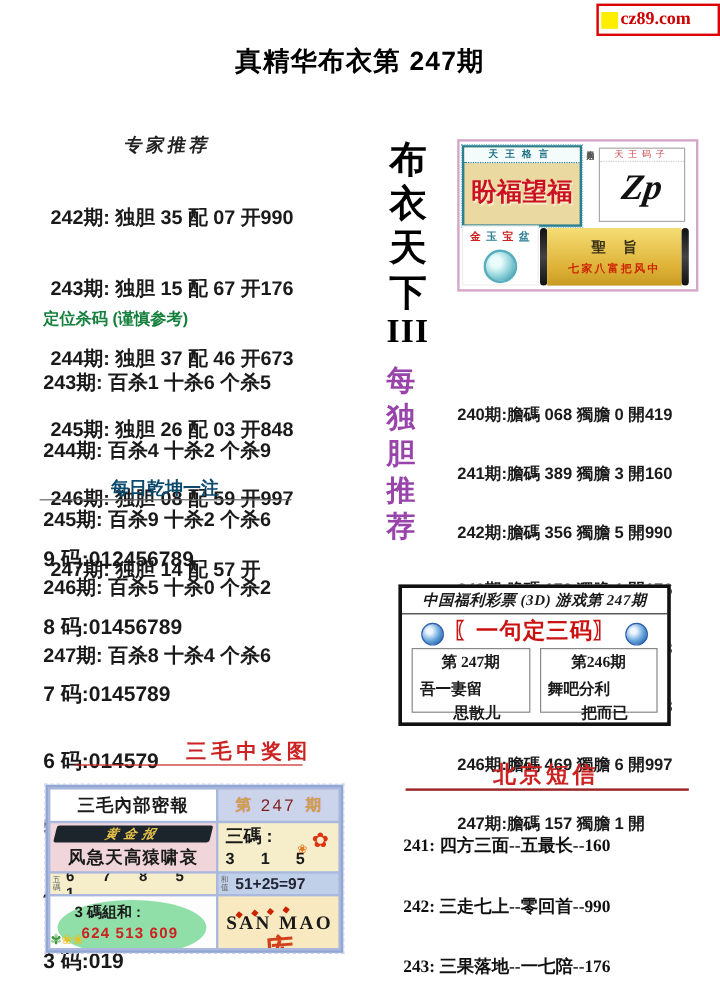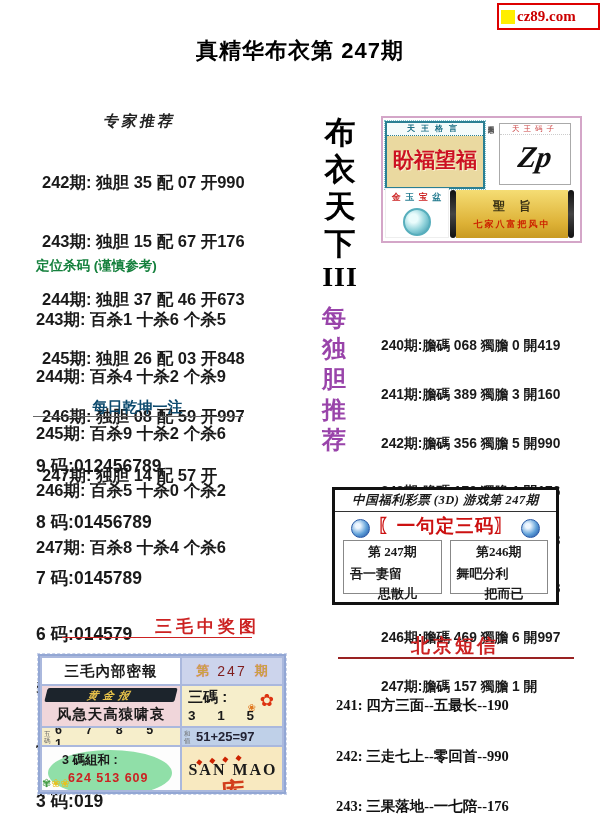--- a/index.html
+++ b/index.html
@@ -291,21 +291,21 @@
     <div class="sm-cell sm-r4r">
       <div class="marks">◆◆◆◆</div>
       <div class="sanmao-en">SAN MAO</div>
       <div class="ku">库</div>
     </div>
   </div>
 
   <div class="abs bj-header">北京短信</div>
   <div class="abs bj-underline"></div>
   <div class="abs bj-lines">
-    <div>241: 四方三面--五最长--190</div>
+    <div>241: 四方三面--五最长--160</div>
     <div>242: 三走七上--零回首--990</div>
     <div>243: 三果落地--一七陪--176</div>
     
     
     
     
   </div>
 
 </div>
 

